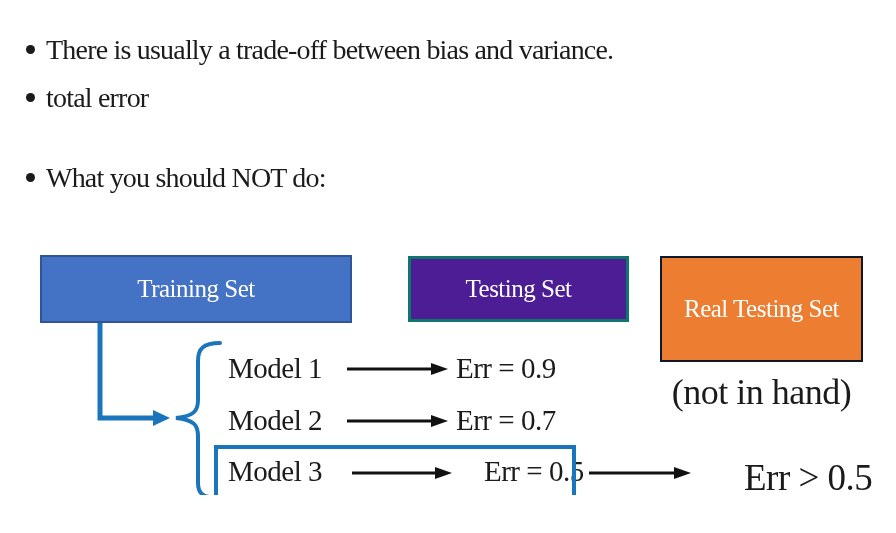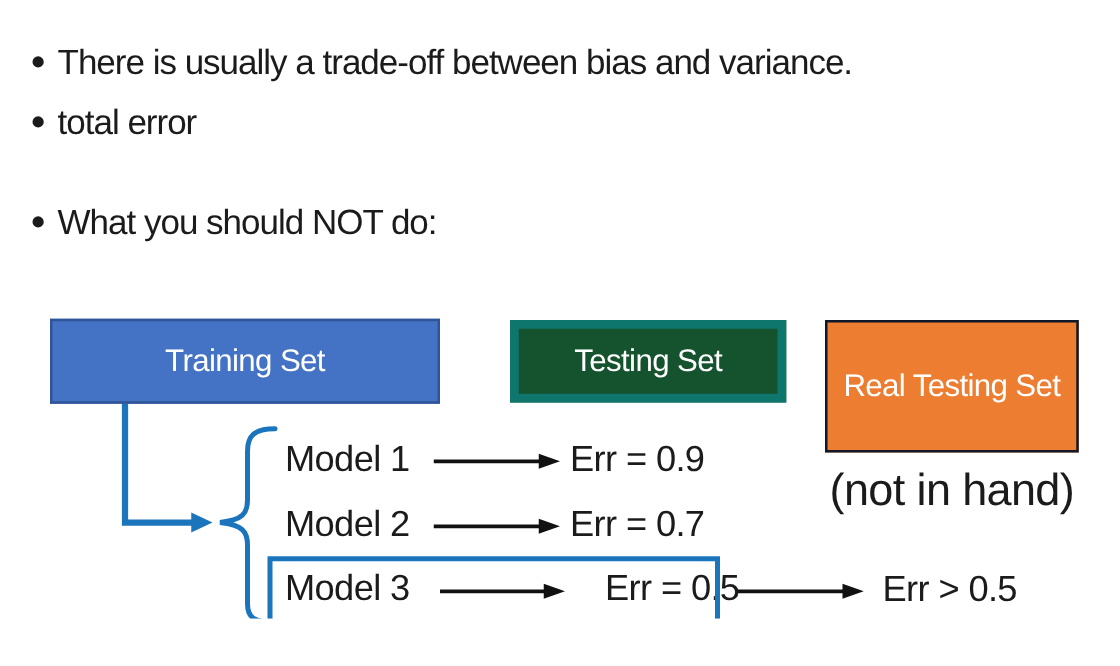--- a/index.html
+++ b/index.html
@@ -1,18 +1,18 @@
 <!DOCTYPE html>
 <html><head>
 <meta charset="utf-8">
 <style>
   html,body{margin:0;padding:0;background:#ffffff;}
   #stage{
     position:relative;width:896px;height:495px;background:#ffffff;overflow:hidden;
-    font-family:Liberation Sans, sans-serif;color:#1b1b1b;
+    font-family:Liberation Serif, serif;color:#1b1b1b;
   }
   
   .bullet{position:absolute;left:0;width:860px;}
   .bullet .dot{
     position:absolute;left:26px;top:12px;width:9px;height:9px;border-radius:50%;
     background:#1b1b1b;
   }
   .bullet .lines{
     position:absolute;left:46px;top:0;font-size:28px;line-height:33px;
     letter-spacing:-0.8px;white-space:nowrap;
@@ -20,31 +20,31 @@
   #bullet-1{top:33px;}
   #bullet-2{top:81px;}
   #bullet-3{top:161px;}
   
   .setbox{
     position:absolute;display:flex;align-items:center;justify-content:center;
     box-sizing:border-box;color:#ffffff;text-align:center;
     font-size:25px;letter-spacing:-0.5px;
   }
   #training-box{left:40px;top:255px;width:312px;height:68px;background:#4472C4;border:2px solid #2F5597;}
-  #testing-box{left:408px;top:256px;width:221px;height:66px;background:#14532d;border:7px solid #0f766e;align-items:center;}
+  #testing-box{left:408px;top:256px;width:221px;height:66px;background:#4c1d95;border:3px solid #0f766e;align-items:center;}
   #real-box{left:660px;top:256px;width:203px;height:106px;background:#ED7D31;border:2px solid #0f172a;
             line-height:44px;padding:0 8px;}
   #not-in-hand{position:absolute;left:660px;top:371px;width:203px;text-align:center;
                font-size:36px;letter-spacing:-0.5px;}
   
   .model-label,.err-label{position:absolute;font-size:29px;letter-spacing:-0.5px;white-space:nowrap;}
   #model-1{left:228px;top:352px;} #err-1{left:456px;top:352px;}
   #model-2{left:228px;top:404px;} #err-2{left:456px;top:404px;}
   #model-3{left:228px;top:455px;} #err-3{left:474px;top:455px;margin-left:10px;}
-  #real-err{position:absolute;left:706px;top:456px;font-size:29px;letter-spacing:-0.5px;white-space:nowrap;}
+  #real-err{position:absolute;left:744px;top:456px;font-size:37px;letter-spacing:-0.5px;white-space:nowrap;}
   
   #model3-highlight{
     position:absolute;left:214px;top:445px;width:362px;height:56px;
     box-sizing:border-box;border:4px solid #1B75BC;background:transparent;
   }
   
   #connectors{position:absolute;left:0;top:0;width:896px;height:533px;}
   
   #faint-box{position:absolute;left:652px;top:497px;width:244px;height:26px;background:#f6f6f6;}
 </style>

